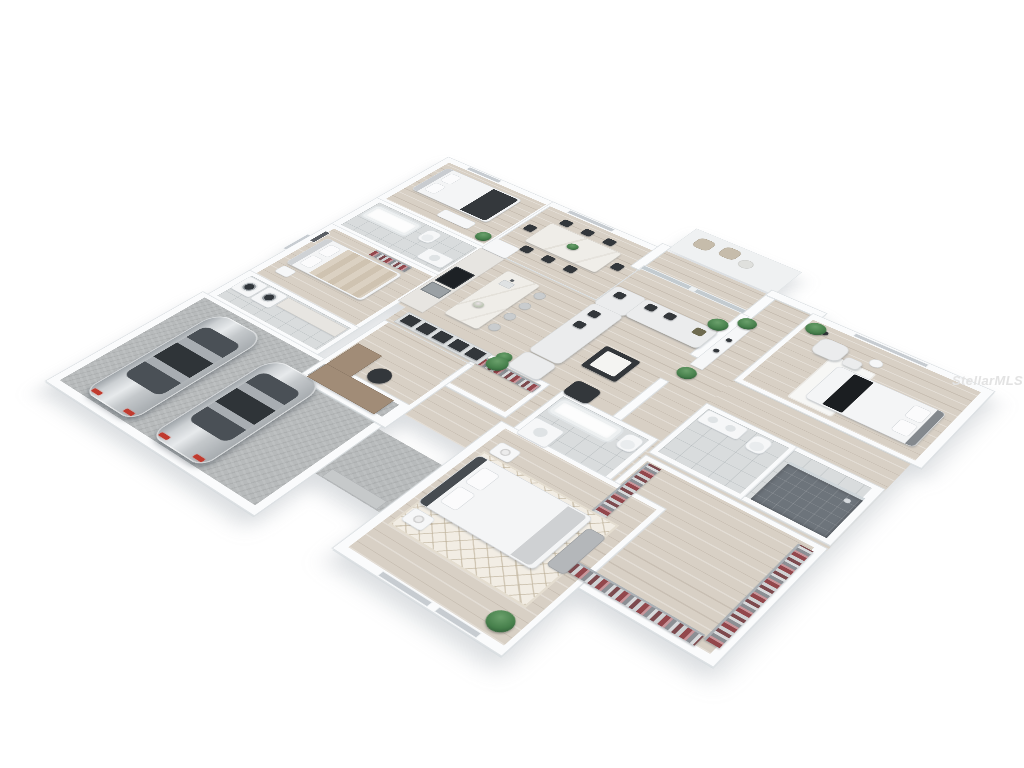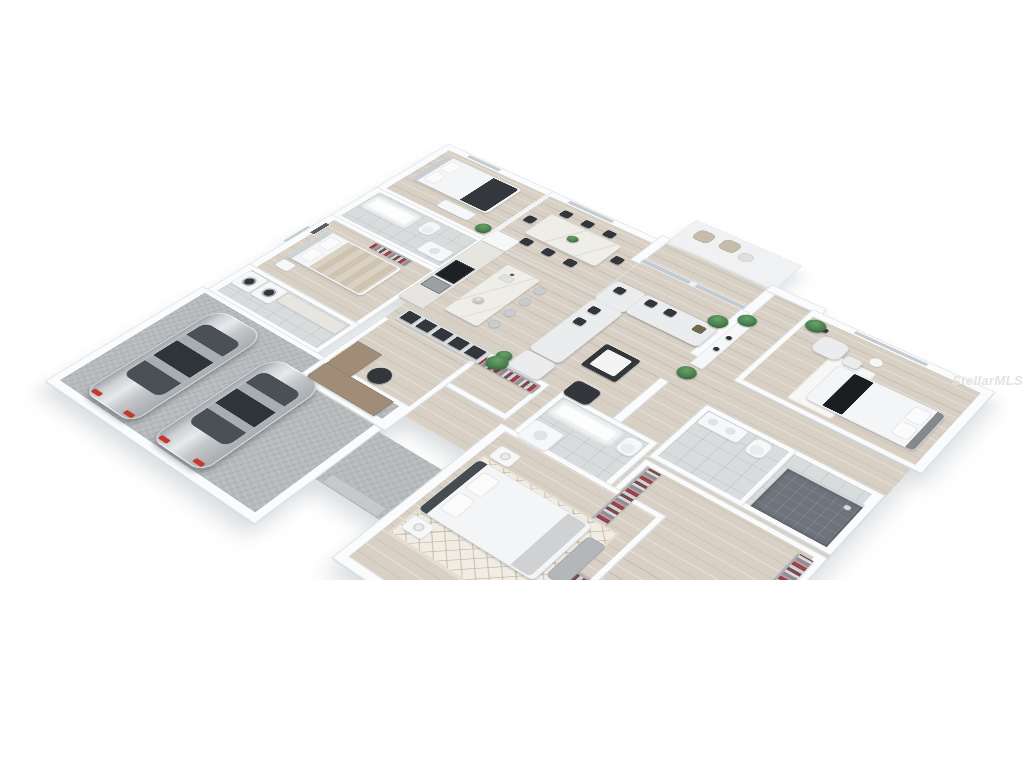--- a/index.html
+++ b/index.html
@@ -1,17 +1,17 @@
 <!DOCTYPE html>
 <html><head>
 <meta charset="utf-8">
 <style>
   * { box-sizing: border-box; margin: 0; padding: 0; }
   html,body { width:1024px; height:768px; background:#ffffff; font-family:"Liberation Sans", sans-serif; }
-  .stage { position:relative; width:1024px; height:580px; overflow:hidden; background:#fff;font-style:italic; }
+  .stage { position:relative; width:1024px; height:768px; overflow:hidden; background:#fff;font-style:italic; }
   .scene { position:absolute; inset:0; perspective:1600px; perspective-origin:50% 36%; }
   .plan  { position:absolute; left:16px; top:0; width:980px; height:760px;
            transform: rotateX(56deg) rotateZ(40deg) scale(0.78);
            filter: drop-shadow(10px 18px 14px rgba(125,135,148,.28)); }
   .plan > div, .plan div { position:absolute; }
 
   
   .wood { background-color:#d8d0c5;
       background-image: repeating-linear-gradient(0deg, rgba(255,255,255,.28) 0 2px, rgba(255,255,255,0) 2px 13px, rgba(120,104,88,.16) 13px 14.5px, rgba(255,255,255,0) 14.5px 27px); }
   .tile { background-color:#d9dcdd;

